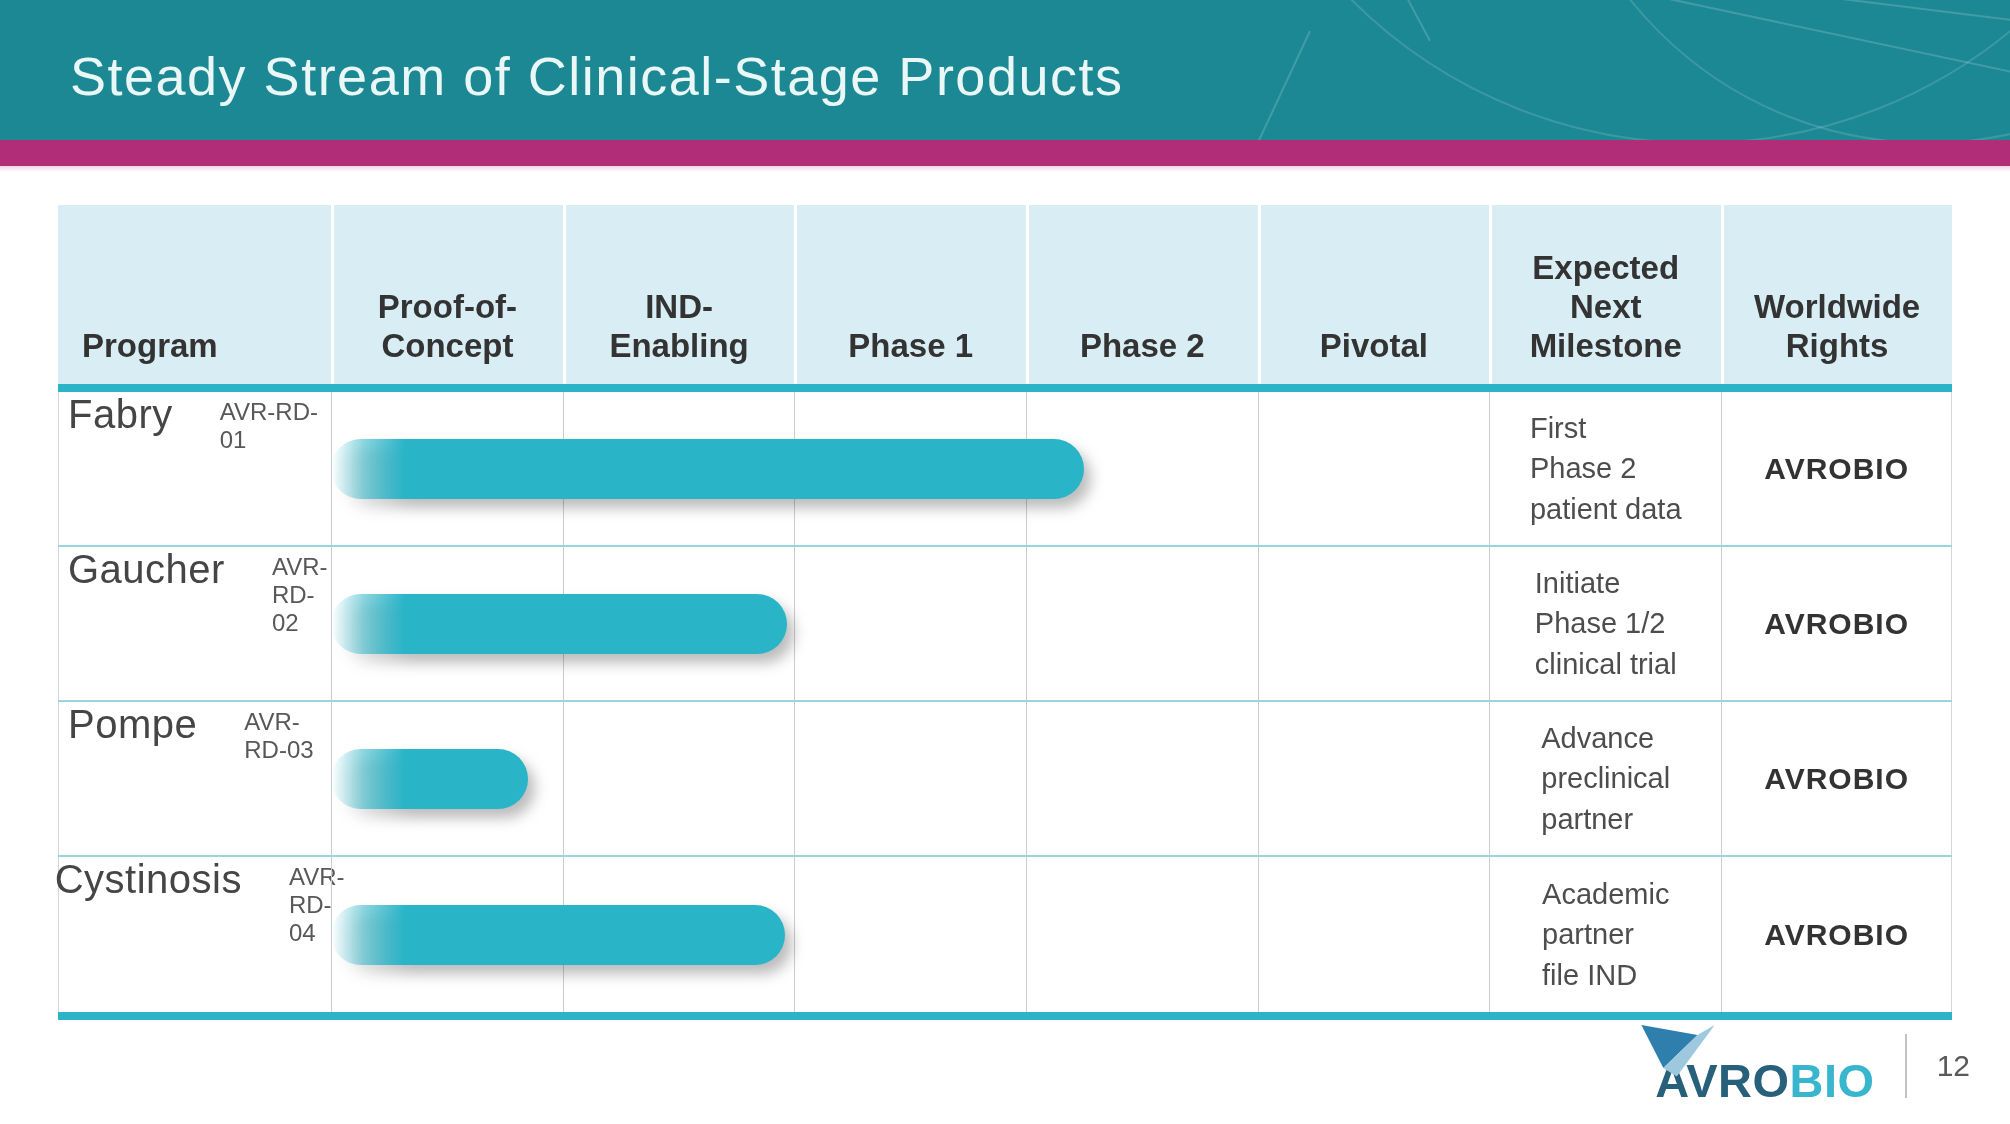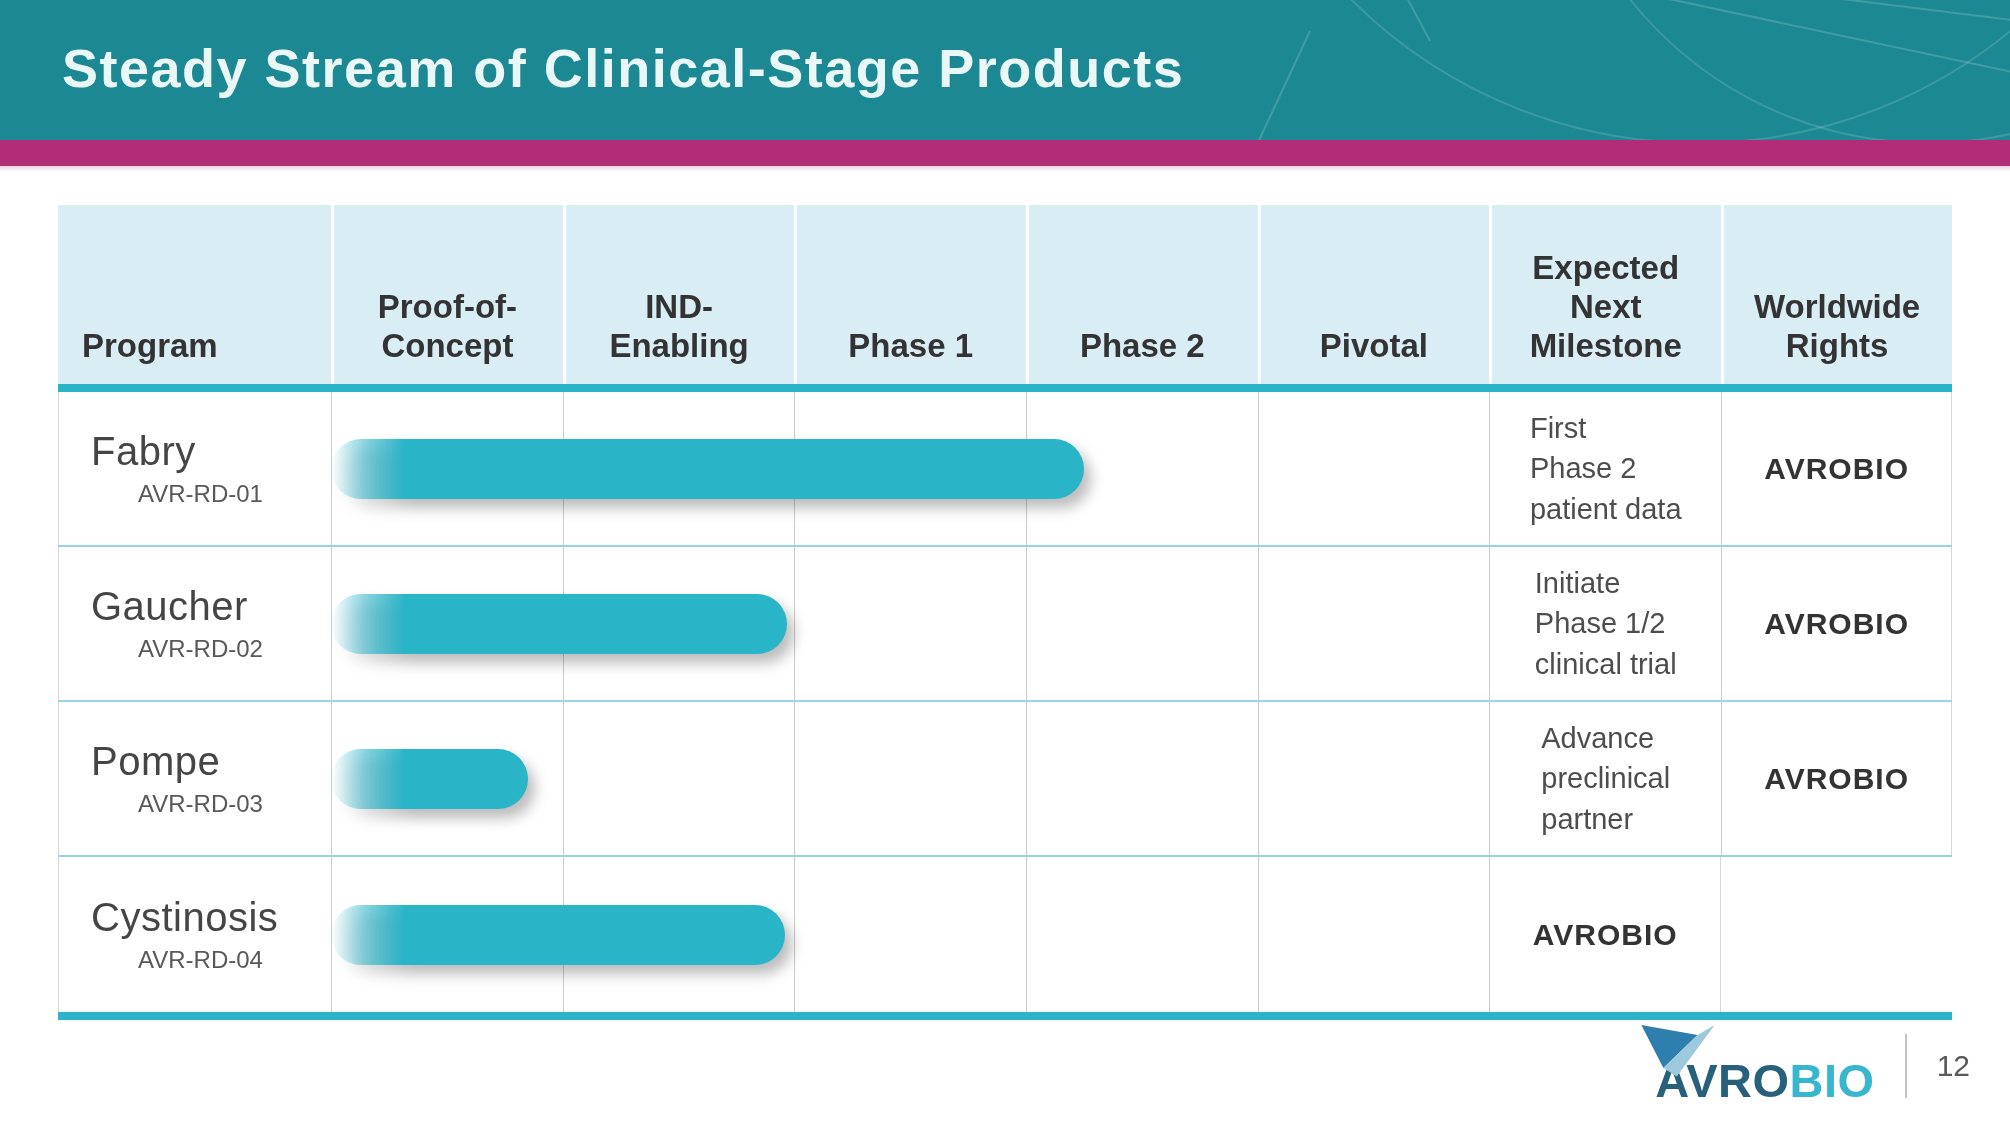--- a/index.html
+++ b/index.html
@@ -18,23 +18,23 @@
     top: 0; left: 0; right: 0;
     height: 140px;
     background: #1c8894;
     overflow: hidden;
   }
   .slide-title {
     position: absolute;
     left: 62px;
     top: 50%;
     transform: translateY(-54%);
-    margin: 0;
+    margin: 8px;
     font-size: 54px;
-    font-weight: 700;
+    font-weight: 400;
     letter-spacing: 1.5px;
     color: #eaf7f7;
     white-space: nowrap;
   }
   .deco-line {
     position: absolute;
     height: 2px;
     background: rgba(255,255,255,0.17);
     transform-origin: right center;
   }
@@ -112,23 +112,23 @@
   .trow .cell {
     box-sizing: border-box;
     border-left: 1px solid #cccccc;
     height: 100%;
   }
   .trow .cell.first { border-left: 1px solid #d6d6d6; }
   .trow .cell.last  { border-right: 1px solid #d6d6d6; }
 
   .prog-cell {
     display: flex;
-    flex-direction: column;
+    flex-direction: row;
     justify-content: center;
-    padding-left: 32px;
+    padding-left: 9px;
   }
   .prog-name { font-size: 40px; color: #454545; letter-spacing: 0.5px; }
   .prog-code { font-size: 24px; color: #585858; margin-top: 6px; margin-left: 47px; }
 
   .milestone-cell {
     display: flex;
     align-items: center;
     justify-content: center;
     text-align: left;
     font-size: 29px;
@@ -282,20 +282,23 @@
       <div class="grid-row trow">
         <div class="cell first prog-cell">
           <div class="prog-name">Cystinosis</div>
           <div class="prog-code">AVR-RD-04</div>
         </div>
         <div class="cell"></div>
         <div class="cell"></div>
         <div class="cell"></div>
         <div class="cell"></div>
         <div class="cell"></div>
+        <div class="cell milestone-cell">Academic
+partner
+file IND</div>
         <div class="cell last rights-cell">AVROBIO</div>
         <div class="bar" style="left: 14.42%; width: 23.9708%;"></div>
       </div>
 
     </div>
   </div>
 
   <div class="footer">
     <div class="logo">
       <svg class="logo-mark" viewBox="0 0 64 54" xmlns="http://www.w3.org/2000/svg">

